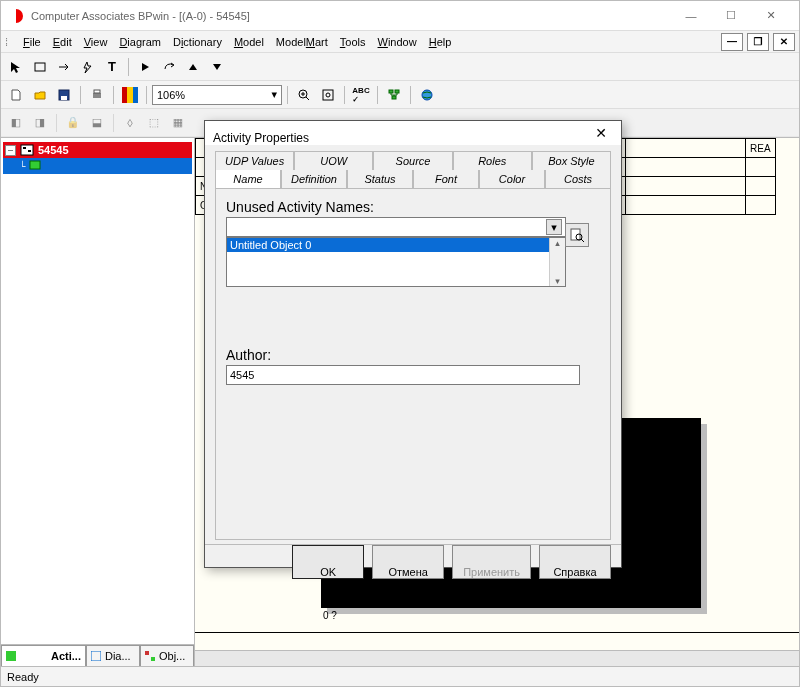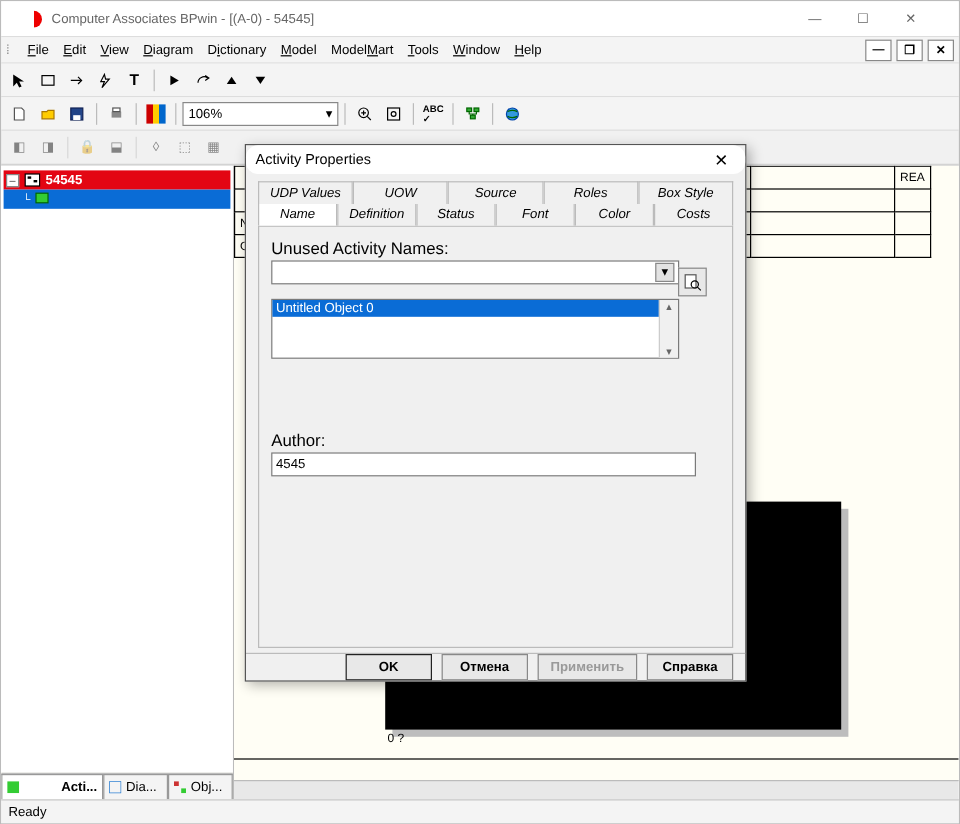--- a/index.html
+++ b/index.html
@@ -2,21 +2,21 @@
 <html><head>
 <meta charset="utf-8">
 <style>
 * { box-sizing: border-box; margin: 0; padding: 0; font-family: "Segoe UI", Tahoma, sans-serif; font-size: 11px; }
 body { background: #fff; width: 800px; height: 687px; overflow: hidden; position: relative; }
 
 
 .main-window { width: 800px; height: 687px; border: 1px solid #bbb; background: #f0f0f0; display: flex; flex-direction: column; }
 
 
-.titlebar { height: 30px; background: #fff; display: flex; align-items: center; padding: 0 20px; border-bottom: 1px solid #ddd; color: #666; }
+.titlebar { height: 30px; background: #fff; display: flex; align-items: center; padding: 0 8px; border-bottom: 1px solid #ddd; color: #666; }
 .titlebar .app-icon { width: 14px; height: 14px; margin-right: 8px; position: relative; }
 .titlebar .app-icon::before { content: ""; position: absolute; inset: 0; background: conic-gradient(#e00 0 180deg, transparent 180deg); border-radius: 50%; }
 .titlebar .title { flex: 1; }
 .titlebar .winbtn { width: 40px; height: 28px; display: flex; align-items: center; justify-content: center; color: #666; cursor: default; }
 
 
 .menubar { height: 22px; background: #f4f4f4; display: flex; align-items: center; padding: 0 4px; border-bottom: 1px solid #ddd; }
 .menubar .grip { display: inline-block; width: 8px; height: 12px; margin-right: 4px; color: #888; }
 .menubar .menu-item { padding: 2px 6px; cursor: default; }
 .menubar .menu-item u { text-decoration: underline; }
@@ -54,40 +54,40 @@
 .big-box { position: absolute; left: 126px; top: 280px; width: 380px; height: 190px; background: #000; box-shadow: 6px 6px 0 #bdbdbd; }
 .big-box-label { position: absolute; left: 128px; top: 472px; font-size: 10px; }
 .canvas-bottom { position: absolute; left: 0; right: 0; bottom: 0; height: 18px; border-top: 1px solid #000; background: #fffef5; }
 .scroll-h { height: 16px; background: #e8e8e8; border-top: 1px solid #bbb; }
 
 
 .statusbar { height: 20px; border-top: 1px solid #bbb; background: #f4f4f4; display: flex; align-items: center; padding: 0 6px; }
 
 
 .dialog { position: absolute; left: 204px; top: 120px; width: 418px; height: 448px; background: #f0f0f0; border: 1px solid #555; box-shadow: 3px 3px 10px rgba(0,0,0,.3); display: flex; flex-direction: column; }
-.dialog-titlebar { height: 28px; display: flex; align-items: center; padding: 0 8px; background: #fff; border-radius: 10px; }
+.dialog-titlebar { height: 28px; display: flex; align-items: flex-end; padding: 0 8px; background: #fff; }
 .dialog-titlebar .title { flex: 1; font-size: 12px; }
 .dialog-close { width: 24px; height: 24px; display: flex; align-items: center; justify-content: center; font-size: 14px; cursor: default; }
 .dialog-body { flex: 1; padding: 6px 10px 4px; position: relative; }
 .tab-row { display: flex; font-style: italic; }
 .tab-row .tab { flex: 1; text-align: center; padding: 3px 0; border: 1px solid #bbb; border-bottom: none; background: #f0f0f0; font-size: 11px; cursor: default; }
 .tab-row.second .tab { border-top: none; }
 .tab-row .tab.active { background: #fff; position: relative; }
 .tab-page { border: 1px solid #bbb; background: #f0f0f0; height: 352px; padding: 10px; }
 .lbl { font-size: 14px; margin-bottom: 2px; display: block; }
 .combo, .textbox { width: 340px; height: 20px; border: 1px solid #7a7a7a; background: #fff; padding: 1px 3px; display: flex; align-items: center; }
 .combo .drop-arrow { margin-left: auto; width: 16px; height: 16px; background: #e3e3e3; border: 1px solid #888; text-align: center; line-height: 14px; }
-.listbox { width: 340px; height: 50px; border: 1px solid #7a7a7a; background: #fff; margin-top: 12px; position: relative; }
+.listbox { width: 340px; height: 50px; border: 1px solid #7a7a7a; background: #fff; margin-top: 0; position: relative; }
 .listbox .item { padding: 1px 3px; }
 .listbox .item.sel { background: #0a6cd6; color: #fff; }
 .listbox .scroll { position: absolute; right: 0; top: 0; width: 16px; height: 100%; background: #f0f0f0; border-left: 1px solid #ccc; display: flex; flex-direction: column; justify-content: space-between; }
 .listbox .scroll span { display: block; text-align: center; font-size: 9px; color: #666; }
 .icon-btn { width: 24px; height: 24px; border: 1px solid #888; background: #e8e8e8; display: flex; align-items: center; justify-content: center; position: absolute; }
 .dialog-buttons { height: 36px; border-top: 1px solid #bbb; display: flex; align-items: center; justify-content: flex-end; gap: 8px; padding: 0 10px; }
-.dlg-btn { min-width: 72px; height: 22px; border: 1px solid #888; background: #e8e8e8; padding: 0 10px; text-align: center; line-height: 20px; cursor: default; font-weight: bold; }
+.dlg-btn { min-width: 72px; height: 22px; border: 1px solid #888; background: #e8e8e8; padding: 16px 10px; text-align: center; line-height: 20px; cursor: default; }
 .dlg-btn.default { border: 1px solid #222; }
 .dlg-btn.disabled { color: #999; }
 
 
 .glyph { font-family: "Segoe UI Symbol", sans-serif; }
 </style>
 </head>
 <body>
 
 <div class="main-window">

